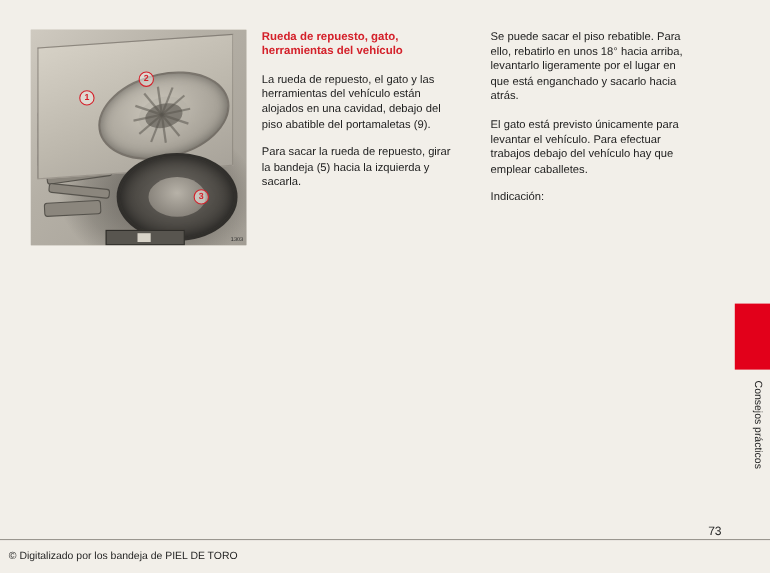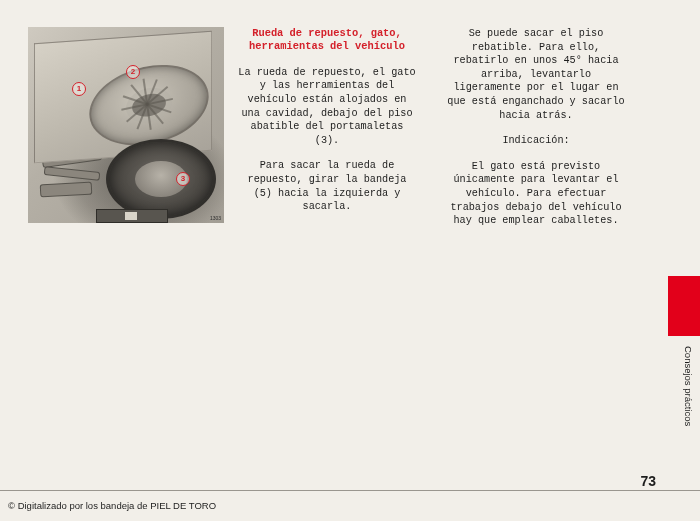--- a/index.html
+++ b/index.html
@@ -180,25 +180,24 @@
     border-radius: 50%;
     background: rgba(242,239,233,0.55);
   }
   .c1 { left: 44px; top: 55px; }
   .c2 { left: 98px; top: 38px; }
   .c3 { left: 148px; top: 145px; }
 
   
   .col {
     position: absolute;
-    font-family: Liberation Mono, monospace;
+    font-family: Liberation Sans, sans-serif;
     font-size: 10.2px;
     line-height: 13.6px;
     color: #1d1d1d;
-    text-align: center;
   }
   .col-mid { left: 238px; top: 27px; width: 178px; }
   .col-right { left: 446px; top: 27px; width: 180px; }
   .heading {
     color: #d4202a;
     font-weight: bold;
     font-size: 10.4px;
     line-height: 13.4px;
     margin: 0 0 12px 0;
   }
@@ -228,24 +227,23 @@
     writing-mode: vertical-rl;
     text-orientation: mixed;
     white-space: nowrap;
   }
 
   
   .page-number {
     position: absolute;
     right: 44px;
     bottom: 32px;
-    font-size: 14px;
+    font-size: 11px;
     color: #1d1d1d;
     font-family: "Liberation Sans", sans-serif;
-    font-weight: bold;
   }
 
   
   .footer-rule {
     position: absolute;
     left: 0;
     bottom: 30px;
     width: 700px;
     height: 1px;
     background: #9a968f;
@@ -296,28 +294,28 @@
     </div>
     <div class="callout c3">
       <span class="ring">3</span>
     </div>
 
     <div class="photo-code">1303</div>
   </div>
 
   <div class="col col-mid">
     <p class="heading">Rueda de repuesto, gato, herramientas del vehículo</p>
-    <p>La rueda de repuesto, el gato y las herramientas del vehículo están alojados en una cavidad, debajo del piso abatible del portamaletas (3).</p>
+    <p>La rueda de repuesto, el gato y las herramientas del vehículo están alojados en una cavidad, debajo del piso abatible del portamaletas (9).</p>
     <p>Para sacar la rueda de repuesto, girar la bandeja (5) hacia la izquierda y sacarla.</p>
   </div>
 
   <div class="col col-right">
-    <p>Se puede sacar el piso rebatible. Para ello, rebatirlo en unos 45° hacia arriba, levantarlo ligeramente por el lugar en que está enganchado y sacarlo hacia atrás.</p>
+    <p>Se puede sacar el piso rebatible. Para ello, rebatirlo en unos 18° hacia arriba, levantarlo ligeramente por el lugar en que está enganchado y sacarlo hacia atrás.</p>
+    <p>El gato está previsto únicamente para levantar el vehículo. Para efectuar trabajos debajo del vehículo hay que emplear caballetes.</p>
     <p>Indicación:</p>
-    <p>El gato está previsto únicamente para levantar el vehículo. Para efectuar trabajos debajo del vehículo hay que emplear caballetes.</p>
   </div>
 
   <div class="tab-red"></div>
   <div class="tab-label">Consejos prácticos</div>
 
   <div class="page-number">73</div>
 
   <div class="footer-rule"></div>
   <div class="footer-text">© Digitalizado por los bandeja de PIEL DE TORO</div>
 

